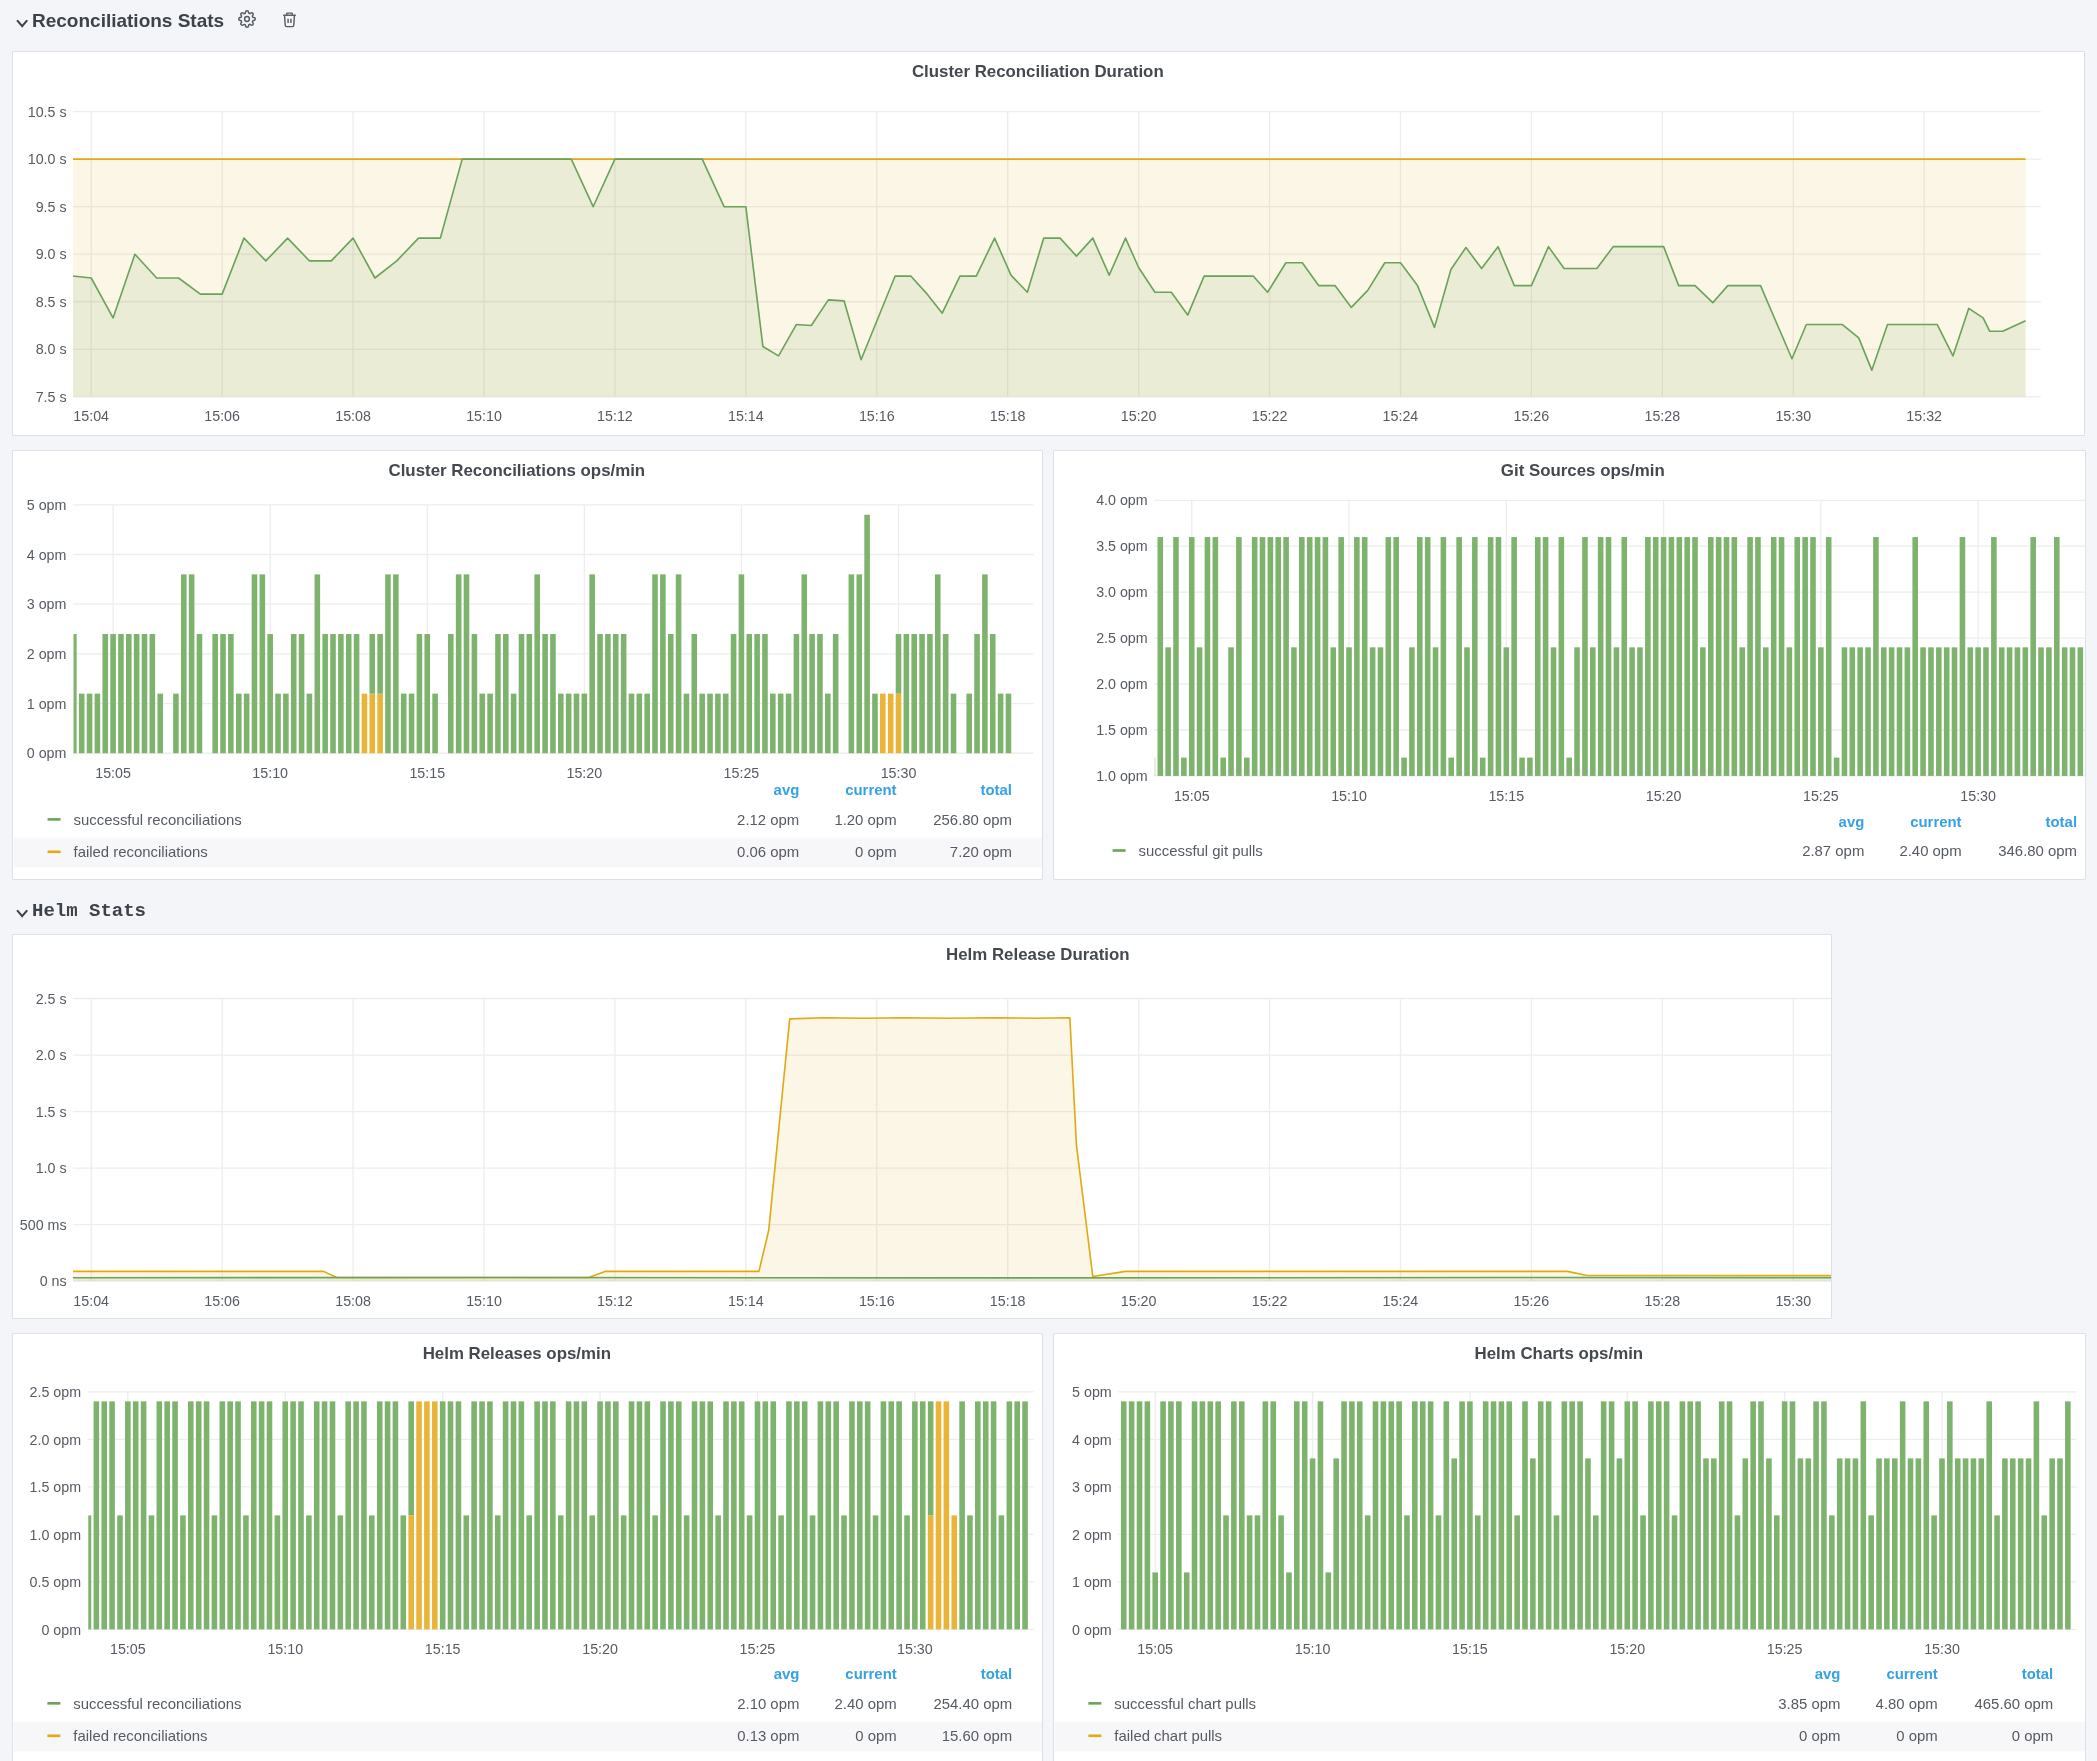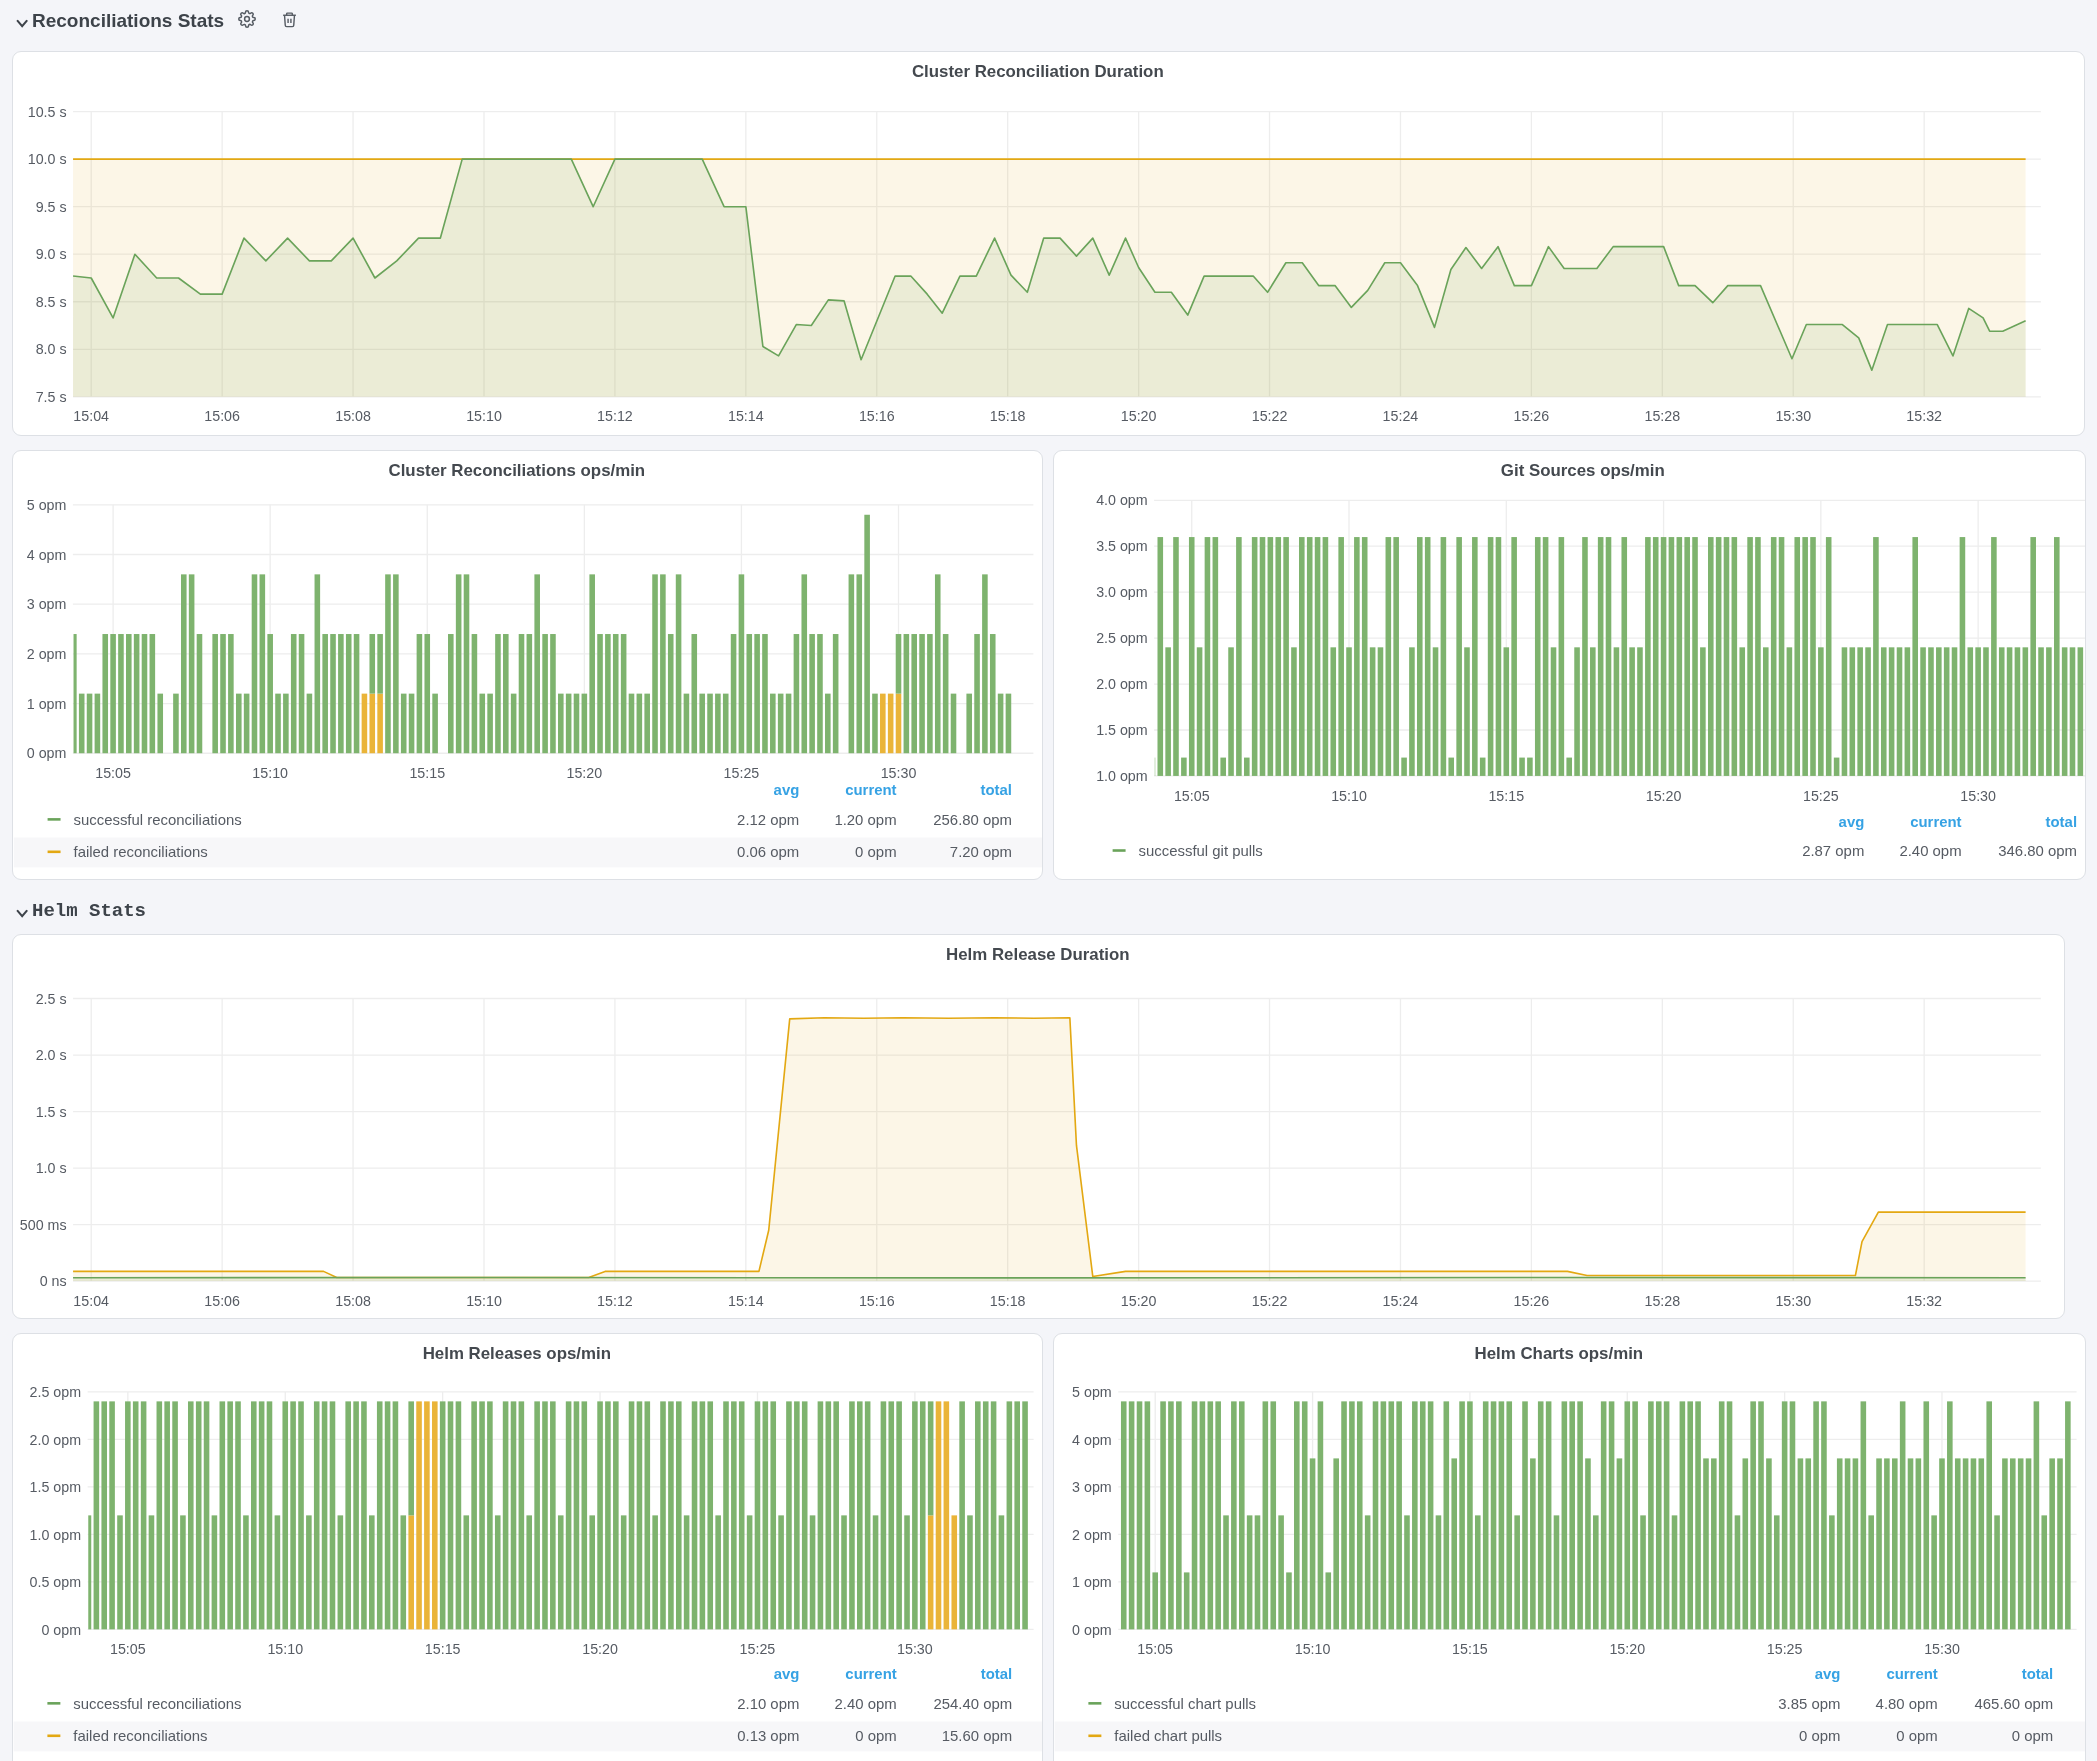--- a/index.html
+++ b/index.html
@@ -1,15 +1,15 @@
 <!DOCTYPE html>
 <html style="font-size:10.4px"><head><meta charset="utf-8"><title>d</title><style>
 html,body{margin:0;padding:0;background:#f4f5f9;font-family:"Liberation Sans",sans-serif;}
 body{width:2097px;height:1761px;overflow:hidden;position:relative;}
-.panel{position:absolute;background:#ffffff;border:0.6px solid #dde0e5;border-radius:9px;box-sizing:border-box;}
+.panel{position:absolute;background:#ffffff;border:0.6px solid #dde0e5;border-radius:1px;box-sizing:border-box;}
 .hdr{position:absolute;font-weight:bold;font-size:19px;color:#3d434a;}
 </style></head><body>
 <div class="hdr" style="left:32px;top:9.7px;">Reconciliations Stats</div>
 <svg style="position:absolute;left:16px;top:19px" width="12.3" height="9.7" viewBox="0 0 19 15">
     <path d="M2.5 3 L9.5 11 L16.5 3" stroke="#3d434a" stroke-width="3.2" fill="none" stroke-linecap="round"></path>
   </svg>
 <svg style="position:absolute;left:238px;top:10.4px" width="18" height="18" viewBox="0 0 24 24" fill="none" stroke="#555b63" stroke-width="2">
 <circle cx="12" cy="12" r="3.2"></circle>
 <path d="M19.4 15a1.65 1.65 0 0 0 .33 1.82l.06.06a2 2 0 1 1-2.83 2.83l-.06-.06a1.65 1.65 0 0 0-1.82-.33 1.65 1.65 0 0 0-1 1.51V21a2 2 0 1 1-4 0v-.09A1.65 1.65 0 0 0 9 19.4a1.65 1.65 0 0 0-1.82.33l-.06.06a2 2 0 1 1-2.83-2.83l.06-.06a1.65 1.65 0 0 0 .33-1.82 1.65 1.65 0 0 0-1.51-1H3a2 2 0 1 1 0-4h.09A1.65 1.65 0 0 0 4.6 9a1.65 1.65 0 0 0-.33-1.82l-.06-.06a2 2 0 1 1 2.83-2.83l.06.06a1.65 1.65 0 0 0 1.82.33H9a1.65 1.65 0 0 0 1-1.51V3a2 2 0 1 1 4 0v.09a1.65 1.65 0 0 0 1 1.51 1.65 1.65 0 0 0 1.82-.33l.06-.06a2 2 0 1 1 2.83 2.83l-.06.06a1.65 1.65 0 0 0-.33 1.82V9a1.65 1.65 0 0 0 1.51 1H21a2 2 0 1 1 0 4h-.09a1.65 1.65 0 0 0-1.51 1z"></path>
   </svg>
@@ -391,21 +391,21 @@
         <text x="1212.0" y="579.0" font-size="23" fill="#36a2e4" text-anchor="end" font-weight="bold">avg</text>
         <text x="1362.0" y="579.0" font-size="23" fill="#36a2e4" text-anchor="end" font-weight="bold">current</text>
         <text x="1540.0" y="579.0" font-size="23" fill="#36a2e4" text-anchor="end" font-weight="bold">total</text>
         <line x1="53" y1="616" x2="73" y2="616" stroke="#6aa35a" stroke-width="4"></line>
         <text x="93.0" y="624.0" font-size="23" fill="#565b63" text-anchor="start">successful git pulls</text>
         <text x="1212.0" y="624.0" font-size="23" fill="#565b63" text-anchor="end">2.87 opm</text>
         <text x="1362.0" y="624.0" font-size="23" fill="#565b63" text-anchor="end">2.40 opm</text>
         <text x="1540.0" y="624.0" font-size="23" fill="#565b63" text-anchor="end">346.80 opm</text>
       </svg></div>
   </div>
-<div class="panel" style="left:11.7px;top:934px;width:2053px;height:385px;">
+<div class="panel" style="left:11.7px;top:934px;width:1820px;height:385px;">
     <div style="position:relative;width:100%;height:100%;overflow:hidden;"><svg width="2073" height="385" viewBox="0 0 3197 594">
         <text x="1580.5" y="38.0" font-size="26" fill="#44494f" text-anchor="middle" font-weight="bold">Helm Release Duration</text>
         <line x1="92.0" y1="534.0" x2="3128.0" y2="534.0" stroke="#ededed" stroke-width="2"></line>
         <text x="82.0" y="542.0" font-size="22" fill="#565b63" text-anchor="end">0 ns</text>
         <line x1="92.0" y1="446.8" x2="3128.0" y2="446.8" stroke="#ededed" stroke-width="2"></line>
         <text x="82.0" y="454.8" font-size="22" fill="#565b63" text-anchor="end">500 ms</text>
         <line x1="92.0" y1="359.6" x2="3128.0" y2="359.6" stroke="#ededed" stroke-width="2"></line>
         <text x="82.0" y="367.6" font-size="22" fill="#565b63" text-anchor="end">1.0 s</text>
         <line x1="92.0" y1="272.4" x2="3128.0" y2="272.4" stroke="#ededed" stroke-width="2"></line>
         <text x="82.0" y="280.4" font-size="22" fill="#565b63" text-anchor="end">1.5 s</text>

